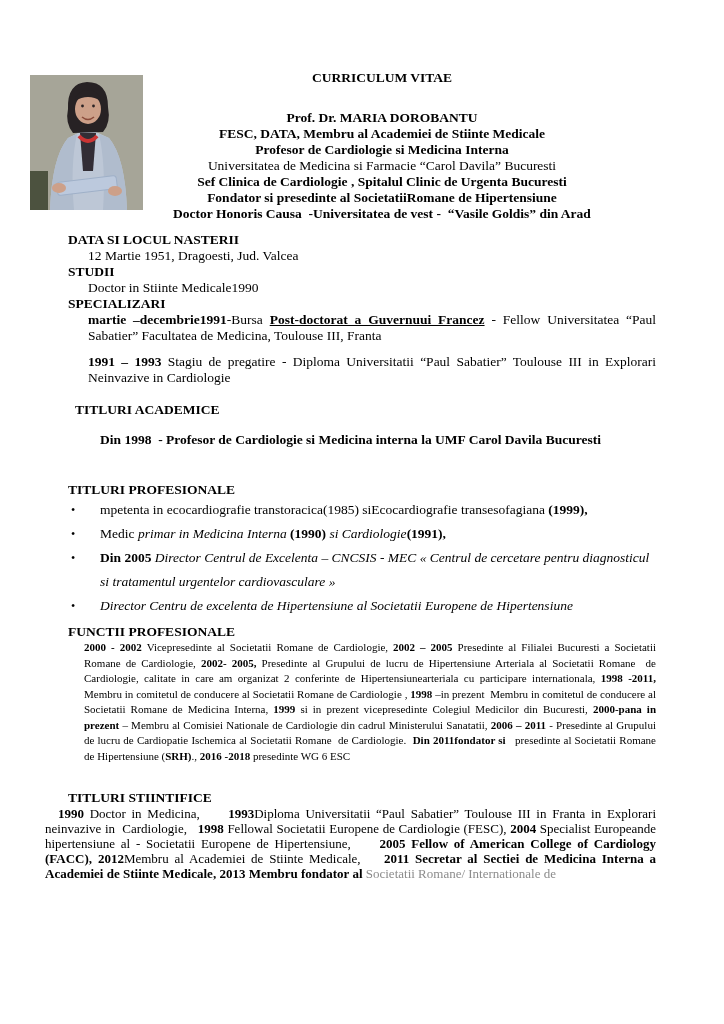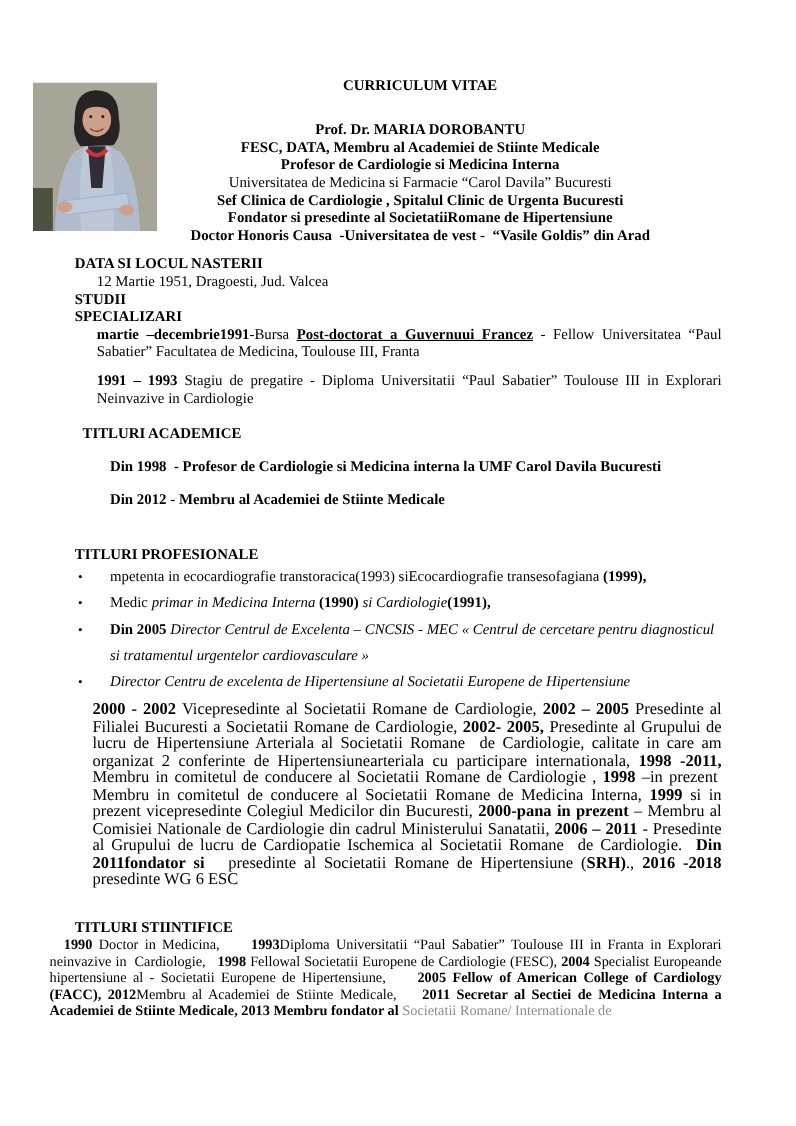--- a/index.html
+++ b/index.html
@@ -28,21 +28,21 @@
   .sec-acad .sec-h { margin-left:7px; }
   .acad-line { margin-left:32px; margin-top:14px; font-weight:bold; }
 
   .sec-prof { margin-top:34px; }
   .bullets { list-style:none; }
   .bullets li { display:flex; line-height:24px; }
   .bullets .dot { width:32px; flex:0 0 32px; padding-left:3px; font-size:12px; }
   .bullets .btxt { flex:1; }
 
   .sec-func { margin-top:6px; }
-  .func-p { margin-left:16px; line-height:15.5px; font-size:15px; }
+  .func-p { margin-left:16px; line-height:15.5px; font-size:11px; }
 
   .sec-sti { margin-top:26px; }
   .sti-p { margin-left:-23px; text-indent:13px; line-height:15px; font-size:13px; }
 </style>
 </head>
 <body>
 
 <div class="page">
 
   <svg class="photo" viewBox="0 0 113 135" aria-hidden="true">
@@ -86,57 +86,58 @@
       <div class="hline"><span style="font-weight: bold;">Doctor Honoris Causa&nbsp; -Universitatea de vest -&nbsp; “Vasile Goldis” din Arad</span></div>
     </div>
 
     <div class="sec sec-birth">
       <div class="sec-h">DATA SI LOCUL NASTERII</div>
       <p class="ind"><span>12 Martie 1951, Dragoesti, Jud. Valcea</span></p>
     </div>
 
     <div class="sec">
       <div class="sec-h">STUDII</div>
+      <p class="ind"><span>Doctor in Stiinte Medicale1990</span></p>
     </div>
 
     <div class="sec">
       <div class="sec-h">SPECIALIZARI</div>
       <p class="ind just"><span style="font-weight: bold;">martie –decembrie1991</span><span>-Bursa </span><span style="font-weight: bold; text-decoration: underline;">Post-doctorat a Guvernuui Francez</span><span> - Fellow Universitatea “Paul Sabatier” Facultatea de Medicina, Toulouse III, Franta</span></p>
       <p class="ind just spec-p2"><span style="font-weight: bold;">1991 – 1993 </span><span>Stagiu de pregatire - Diploma Universitatii “Paul Sabatier” Toulouse III in Explorari Neinvazive in Cardiologie</span></p>
     </div>
 
     <div class="sec sec-acad">
       <div class="sec-h">TITLURI ACADEMICE</div>
       <p class="acad-line"><span style="font-weight: bold;">Din 1998&nbsp; - Profesor de Cardiologie si Medicina interna la UMF Carol Davila Bucuresti</span></p>
-      <p class="acad-line"><span style="font-weight: bold;">Din 2012 - Membru al Academiei de Stiinte Medicale</span></p>
     </div>
 
     <div class="sec sec-prof">
       <div class="sec-h">TITLURI PROFESIONALE</div>
       <ul class="bullets">
         <li>
           <span class="dot">•</span>
-          <span class="btxt"><span>mpetenta in ecocardiografie transtoracica(1993) siEcocardiografie transesofagiana </span><span style="font-weight: bold;">(1999),</span></span>
+          <span class="btxt"><span>mpetenta in ecocardiografie transtoracica(1985) siEcocardiografie transesofagiana </span><span style="font-weight: bold;">(1999),</span></span>
         </li>
         <li>
           <span class="dot">•</span>
           <span class="btxt"><span>Medic </span><span style="font-style: italic;">primar in Medicina Interna </span><span style="font-weight: bold;">(1990)</span><span style="font-style: italic;"> si Cardiologie</span><span style="font-weight: bold;">(1991),</span></span>
         </li>
         <li>
           <span class="dot">•</span>
           <span class="btxt"><span style="font-weight: bold;">Din 2005 </span><span style="font-style: italic;">Director Centrul de Excelenta – CNCSIS - MEC « Centrul de cercetare pentru diagnosticul si tratamentul urgentelor cardiovasculare »</span></span>
         </li>
         <li>
           <span class="dot">•</span>
           <span class="btxt"><span style="font-style: italic;">Director Centru de excelenta de Hipertensiune al Societatii Europene de Hipertensiune</span></span>
         </li>
       </ul>
     </div>
 
     <div class="sec sec-func">
+      <div class="sec-h">FUNCTII PROFESIONALE</div>
       <p class="func-p just"><span style="font-weight: bold;">2000 - 2002 </span><span>Vicepresedinte al Societatii Romane de Cardiologie, </span><span style="font-weight: bold;">2002 – 2005 </span><span>Presedinte al Filialei Bucuresti a Societatii Romane de Cardiologie, </span><span style="font-weight: bold;">2002- 2005, </span><span>Presedinte al Grupului de lucru de Hipertensiune Arteriala al Societatii Romane&nbsp; de Cardiologie, calitate in care am organizat 2 conferinte de Hipertensiunearteriala cu participare internationala, </span><span style="font-weight: bold;">1998 -2011, </span><span>Membru in comitetul de conducere al Societatii Romane de Cardiologie , </span><span style="font-weight: bold;">1998 </span><span>–in prezent&nbsp; Membru in comitetul de conducere al Societatii Romane de Medicina Interna, </span><span style="font-weight: bold;">1999 </span><span>si in prezent vicepresedinte Colegiul Medicilor din Bucuresti, </span><span style="font-weight: bold;">2000-pana in prezent </span><span>– Membru al Comisiei Nationale de Cardiologie din cadrul Ministerului Sanatatii, </span><span style="font-weight: bold;">2006 – 2011 </span><span>- Presedinte al Grupului de lucru de Cardiopatie Ischemica al Societatii Romane&nbsp; de Cardiologie.&nbsp; </span><span style="font-weight: bold;">Din 2011fondator si</span><span>&nbsp;&nbsp; presedinte al Societatii Romane de Hipertensiune (</span><span style="font-weight: bold;">SRH)</span><span>., </span><span style="font-weight: bold;">2016 -2018 </span><span>presedinte WG 6 ESC</span></p>
     </div>
 
     <div class="sec sec-sti">
       <div class="sec-h">TITLURI STIINTIFICE</div>
       <p class="sti-p just"><span style="font-weight: bold;">1990 </span><span>Doctor in Medicina, &nbsp;&nbsp;&nbsp;&nbsp;</span><span style="font-weight: bold;">1993</span><span>Diploma Universitatii “Paul Sabatier” Toulouse III in Franta in Explorari neinvazive in&nbsp; Cardiologie, &nbsp;&nbsp;</span><span style="font-weight: bold;">1998 </span><span>Fellowal Societatii Europene de Cardiologie (FESC), </span><span style="font-weight: bold;">2004 </span><span>Specialist Europeande hipertensiune al - Societatii Europene de Hipertensiune, &nbsp;&nbsp;&nbsp;&nbsp;</span><span style="font-weight: bold;">2005 Fellow of American College of Cardiology (FACC), 2012</span><span>Membru al Academiei de Stiinte Medicale, &nbsp;&nbsp;&nbsp;</span><span style="font-weight: bold;">2011 Secretar al Sectiei de Medicina Interna a Academiei de Stiinte Medicale, 2013 Membru fondator al </span><span style="color: rgb(140, 140, 140);">Societatii Romane/ Internationale de</span></p>
     </div>
 
   </div>
 </div>

